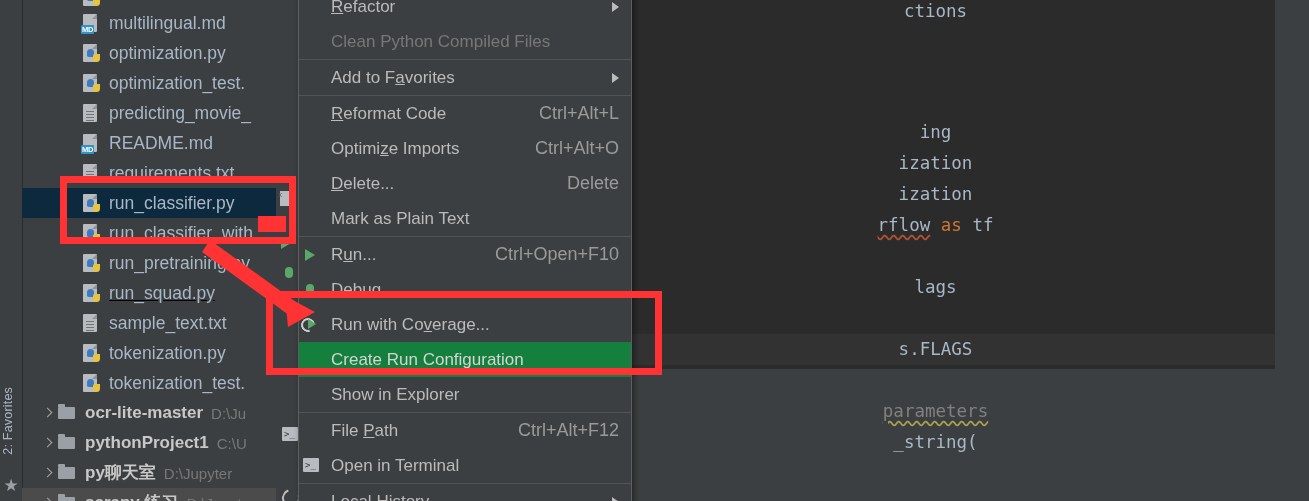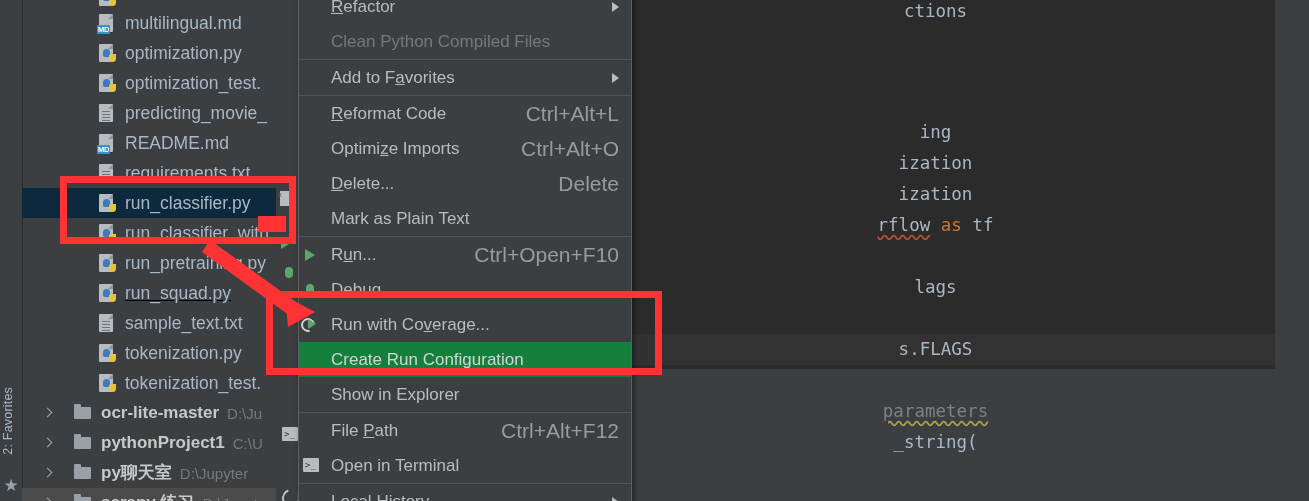--- a/index.html
+++ b/index.html
@@ -50,21 +50,21 @@
   .chev{
     width:16px;height:30px;display:inline-block;position:relative;flex:0 0 16px;
   }
   .chev::after{
     content:"";position:absolute;left:4px;top:11px;
     width:6px;height:6px;border-right:1.7px solid #a6a6a6;border-bottom:1.7px solid #a6a6a6;
     transform:rotate(-45deg);
   }
 
   
-  .ico{flex:0 0 22px;width:22px;height:22px;position:relative;margin-right:7px;margin-left:16px;}
+  .ico{flex:0 0 22px;width:22px;height:22px;position:relative;margin-right:7px;}
   .doc{
     position:absolute;left:3px;top:2px;width:14px;height:18px;
     background:#b8bcc0;border-radius:1px;
   }
   .doc::after{ 
     content:"";position:absolute;right:0;top:0;border-width:0 0 5px 5px;
     border-style:solid;border-color:transparent transparent #8f9499 transparent;
   }
   .doclines{
     position:absolute;left:6px;top:9px;width:8px;height:8px;
@@ -127,21 +127,21 @@
     position:absolute;left:298px;top:-12px;width:332px;
     background:#3c3f41;border:1px solid #5e6060;
     box-shadow:2px 2px 6px rgba(0,0,0,.45);
   }
   .mi{
     position:relative;height:35px;display:flex;align-items:center;
     color:#bbbbbb;font-size:17px;white-space:nowrap;
   }
   .mi .micon{flex:0 0 32px;width:32px;height:20px;position:relative;}
   .mi .mlabel{flex:1;}
-  .mi .macc{color:#9a9a9a;font-size:21px;padding-right:12px;}
+  .mi .macc{color:#9a9a9a;font-size:18px;padding-right:12px;}
   .mi.disabled .mlabel{color:#777777;}
   .mi.hl{background:#15803d;}
   .mi.hl .mlabel{color:#d4d4d4;}
   .mi u{text-decoration:underline;}
   .msep{height:1px;background:#515355;margin:0;}
   .arrow{
     position:absolute;right:12px;top:13px;width:0;height:0;
     border-style:solid;border-width:5px 0 5px 7px;
     border-color:transparent transparent transparent #bbbbbb;
   }

